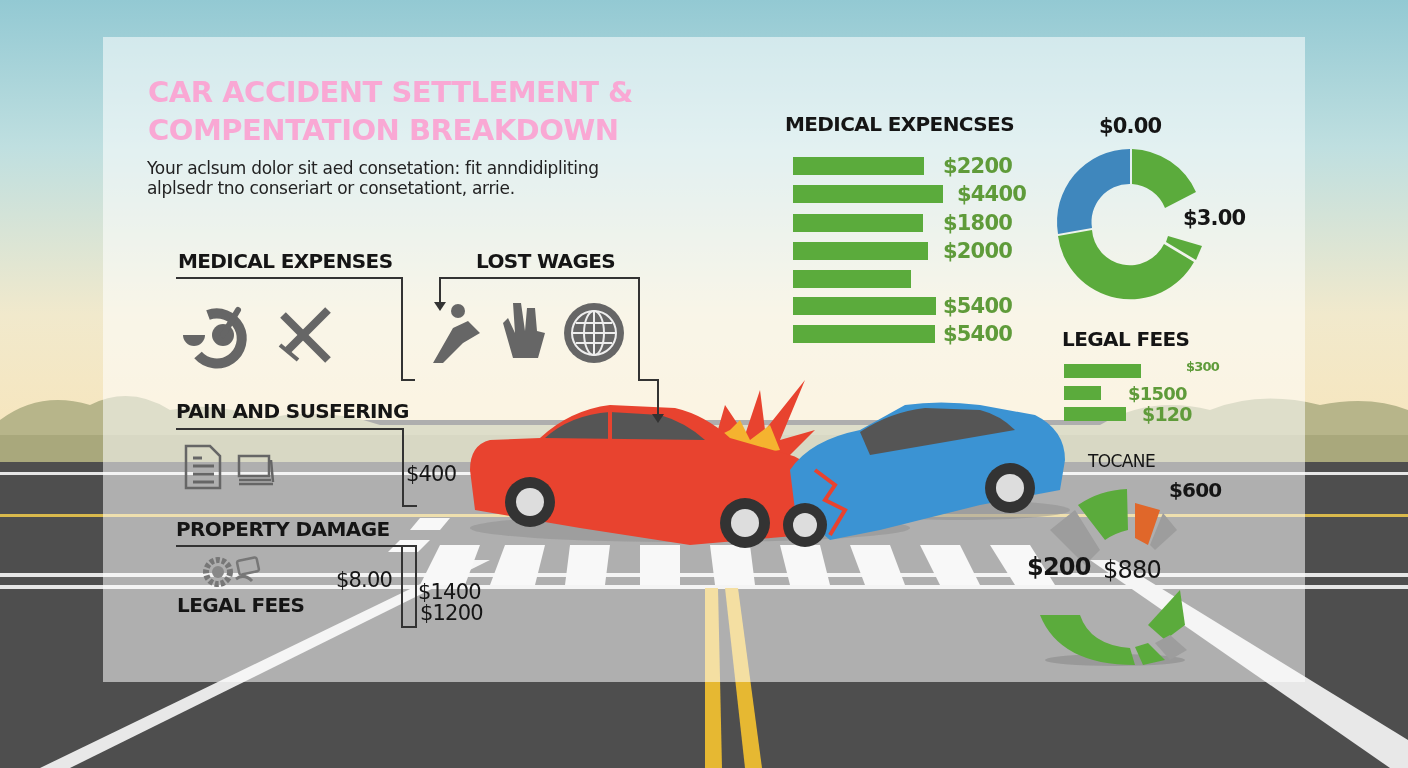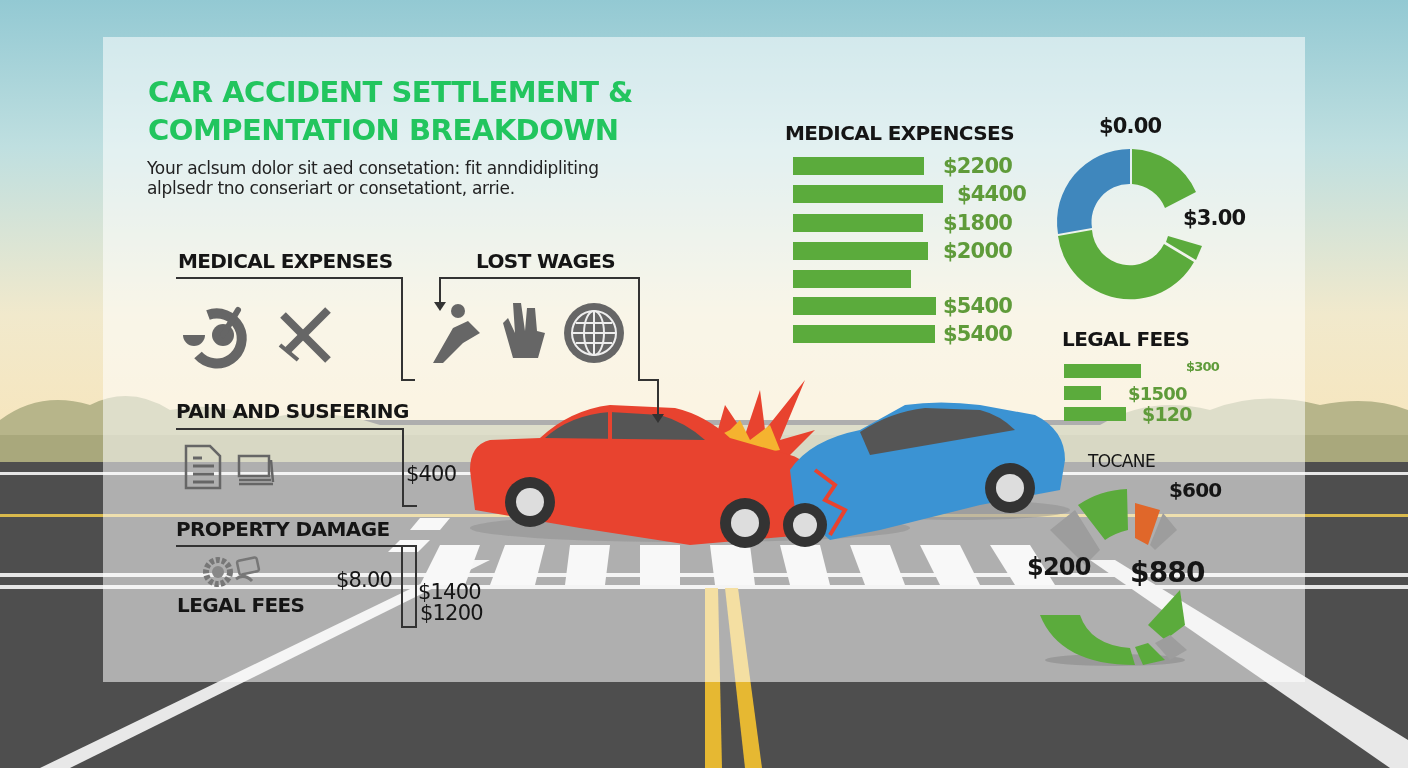--- a/index.html
+++ b/index.html
@@ -7,21 +7,21 @@
     font-family:"DejaVu Sans", sans-serif; background:#4d4d4d; }
   .scene { position:absolute; inset:0; }
   .sky { position:absolute; left:0; top:0; width:1408px; height:420px;
     background:linear-gradient(180deg,#93c9d3 0%,#bfdfe0 35%,#f1e9cc 75%,#f6e6bf 100%); }
   .hills { position:absolute; left:0; top:380px; width:1408px; height:100px; }
   .road { position:absolute; left:0; top:462px; width:1408px; height:306px; background:#4e4e4e; }
   .panel { position:absolute; left:103px; top:37px; width:1202px; height:645px;
     background:rgba(255,255,255,0.55); }
   .abs { position:absolute; }
   .title { font-family:"DejaVu Sans", sans-serif; font-weight:bold; font-size:29px;
-    line-height:37px; color:#22c55e; letter-spacing:-0.5px; white-space:nowrap; }
+    line-height:37px; color:#f9a8d4; letter-spacing:-0.5px; white-space:nowrap; }
   .sub { font-size:17px; line-height:20px; color:#222; white-space:nowrap; letter-spacing:-0.3px; }
   .h { font-family:"DejaVu Sans", sans-serif; font-weight:bold; font-size:20px; color:#151515;
     white-space:nowrap; letter-spacing:-0.6px; }
   .val { font-family:"DejaVu Sans", sans-serif; font-size:21px; color:#151515; white-space:nowrap; letter-spacing:-0.8px; }
   .gval { font-family:"DejaVu Sans", sans-serif; font-size:21px; color:#5f9b3a; white-space:nowrap; letter-spacing:-0.8px; font-weight:bold;}
   .bar { position:absolute; height:18px; background:#5bab3c; }
   .line { position:absolute; background:#333; }
   svg { position:absolute; overflow:visible; }
 </style>
 </head>
@@ -165,21 +165,21 @@
 <svg width="34" height="34" style="left:201px;top:555px" viewBox="0 0 34 34">
   <circle cx="17" cy="17" r="12" fill="none" stroke="#777" stroke-width="6" stroke-dasharray="4 2"></circle>
   <circle cx="17" cy="17" r="6" fill="#888"></circle>
 </svg>
 <svg width="28" height="28" style="left:234px;top:557px" viewBox="0 0 28 28">
   <rect x="4" y="2" width="20" height="14" rx="2" fill="none" stroke="#777" stroke-width="2.5" transform="rotate(-12 14 9)"></rect>
   <path d="M2 22 Q10 16 18 24" fill="none" stroke="#777" stroke-width="3"></path>
 </svg>
 <div class="abs h" style="left:177px;top:593px">LEGAL FEES</div>
 
-<div class="abs h" style="left:785px;top:121px">MEDICAL EXPENCSES</div>
+<div class="abs h" style="left:785px;top:112px">MEDICAL EXPENCSES</div>
 <div class="bar" style="left:793px;top:157px;width:131px"></div>
 <div class="bar" style="left:793px;top:185px;width:150px"></div>
 <div class="bar" style="left:793px;top:214px;width:130px"></div>
 <div class="bar" style="left:793px;top:242px;width:135px"></div>
 <div class="bar" style="left:793px;top:270px;width:118px"></div>
 <div class="bar" style="left:793px;top:297px;width:143px"></div>
 <div class="bar" style="left:793px;top:325px;width:142px"></div>
 <div class="abs gval" style="left:943px;top:154px">$2200</div>
 <div class="abs gval" style="left:957px;top:182px">$4400</div>
 <div class="abs gval" style="left:943px;top:211px">$1800</div>
@@ -211,13 +211,13 @@
   <path d="M48 30 Q70 15 97 14 L98 55 Q85 58 75 65Z" fill="#5bab3c"></path>
   <path d="M105 28 L130 35 L118 70 L105 63Z" fill="#e0672a"></path>
   <path d="M133 38 L147 55 L125 75 L120 70Z" fill="#9d9d9d"></path>
   <path d="M10 140 L50 140 Q60 170 100 173 L105 190 Q30 190 10 140Z" fill="#5bab3c"></path>
   <path d="M105 172 L118 168 L135 185 L113 190Z" fill="#5bab3c"></path>
   <path d="M118 150 L150 115 L155 150 L135 165Z" fill="#5bab3c"></path>
   <path d="M125 168 L140 160 L157 175 L140 185Z" fill="#9d9d9d"></path>
 </svg>
 <div class="abs val" style="left:1169px;top:478px;font-weight:bold;font-size:20px">$600</div>
 <div class="abs val" style="left:1027px;top:553px;font-weight:bold;font-size:24px">$200</div>
-<div class="abs val" style="left:1130px;top:556px;font-weight:bold;font-size:28px">$880</div>
+<div class="abs val" style="left:1103px;top:556px;font-weight:normal;font-size:24px">$880</div>
 
 </body></html>

